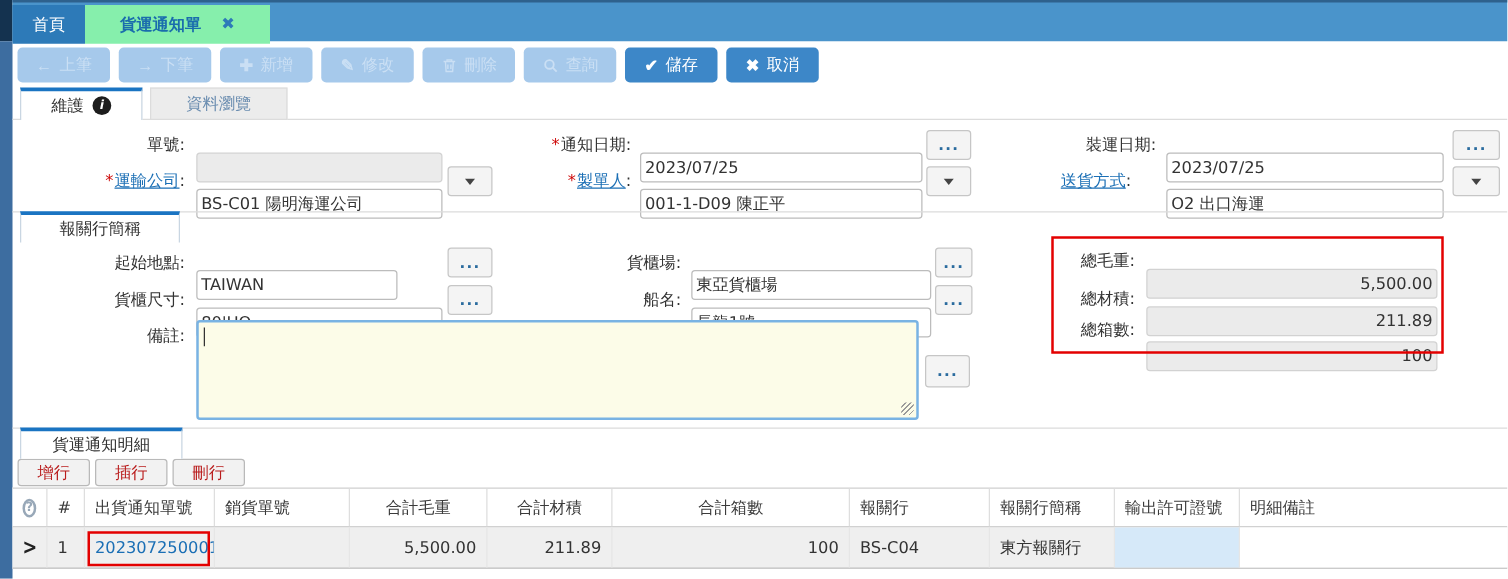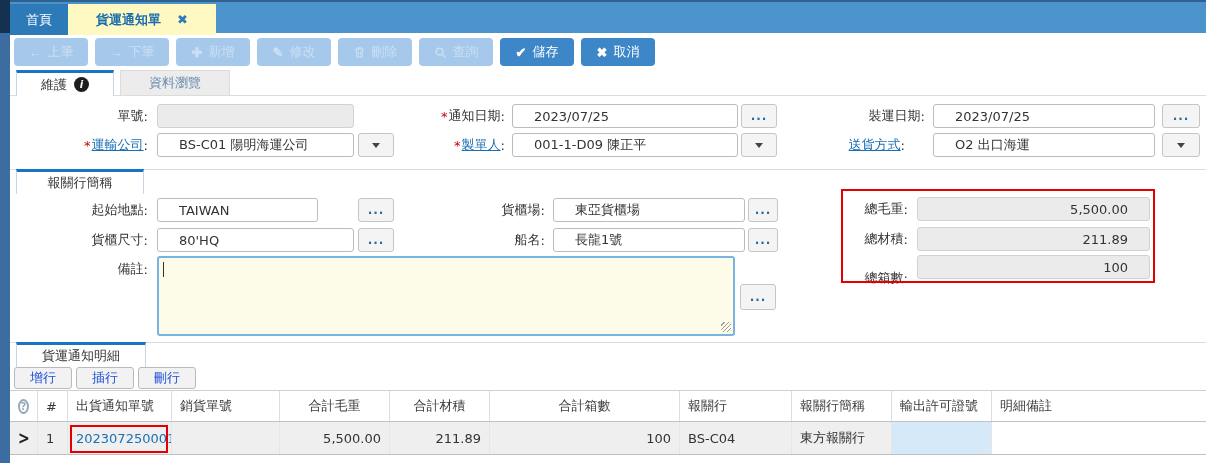--- a/index.html
+++ b/index.html
@@ -13,21 +13,21 @@
   .strip-top { position:absolute; left:0; top:0; width:10px; height:33px; background:#14324f; }
   .strip     { position:absolute; left:0; top:33px; width:10px; height:430px; background:#3d6da0; }
 
   
   .tabbar { position:absolute; left:10px; top:0; width:1196px; height:33px;
             background:#4a94cb; border-top:2px solid #2e618d; }
   .tab-home { position:absolute; left:0; top:2px; width:58px; height:31px;
               background:#2d7ab8; color:#fff; display:flex; align-items:center;
               justify-content:center; cursor:pointer; }
   .tab-cur  { position:absolute; left:58px; top:2px; width:148px; height:31px;
-              background:#fef9c3; color:#1a6dad; font-weight:bold; display:flex;
+              background:#86efac; color:#1a6dad; font-weight:bold; display:flex;
               align-items:center; justify-content:center; gap:16px; cursor:pointer; }
   .tab-close { color:#2d7ab8; font-weight:bold; font-size:13px; cursor:pointer; }
 
   
   .tbtn { position:absolute; top:38px; height:28px; width:74px; border-radius:4px;
           display:flex; align-items:center; justify-content:center; gap:6px;
           font-size:13px; border:none; cursor:default; }
   .tbtn.dis { background:#a6c9eb; color:#cadff4; }
   .tbtn.en  { background:#3d87c8; color:#fff; cursor:pointer; }
   .tbtn .ic { font-weight:bold; display:flex; align-items:center; }
@@ -43,22 +43,22 @@
   .info-dot { width:15px; height:15px; border-radius:50%; background:#1d1d1d; color:#fff;
               font-size:10px; font-weight:bold; font-style:italic;
               display:flex; align-items:center; justify-content:center; }
 
   
   .lbl { position:absolute; height:24px; display:flex; align-items:center;
          justify-content:flex-end; white-space:nowrap; }
   .req { color:#cc0000; margin-right:1px; }
   .lnk { color:#1b6fb5; text-decoration:underline; cursor:pointer; }
   .fld { position:absolute; height:24px; border:1px solid #bcbcbc; border-radius:3px;
-         background:#fff; display:flex; align-items:center; padding:0 21px;
-         white-space:nowrap; overflow:hidden; }
+         background:#fff; display:flex; align-items:center; padding:0 3px;
+         white-space:nowrap; overflow:hidden;margin-top:18px; }
   .fld.dis { background:#ebebeb; border-color:#d2d2d2; }
   .fld.num { justify-content:flex-end; }
   .sqbtn { position:absolute; height:24px; border:1px solid #c6c6c6; border-radius:3px;
            background:#f4f4f4; display:flex; align-items:center; justify-content:center;
            color:#2a6b9e; font-weight:bold; letter-spacing:1px; cursor:pointer; font-size:12px; }
   .carety { width:0; height:0; border-left:4px solid transparent;
             border-right:4px solid transparent; border-top:5px solid #444; }
 
   .sec-tab { position:absolute; height:25px; background:#fff; border:1px solid #c9d6e2;
              border-top:3px solid #1a74c2; border-bottom:none; z-index:2;
@@ -67,21 +67,21 @@
   .remark { position:absolute; left:157px; top:256px; width:578px; height:80px;
             border:2px solid #79b3e3; border-radius:3px; background:#fcfce8;
             resize:none; font-family:inherit; font-size:13px; padding:4px 6px; outline:none; }
   .remark-grip { position:absolute; left:721px; top:322px; width:10px; height:10px;
                  background:repeating-linear-gradient(135deg, transparent 0 2px, #9a9a9a 2px 3px); }
   .caret-bar { position:absolute; left:163px; top:262px; width:1px; height:15px; background:#333; }
 
   .redbox { position:absolute; border:2px solid #e30000; z-index:5; pointer-events:none; }
 
   .rowbtn { position:absolute; top:367px; height:22px; width:58px; background:#f2f2f2;
-            border:1px solid #b9b9b9; border-radius:3px; font-size:13px; color:#1d4ed8;
+            border:1px solid #b9b9b9; border-radius:3px; font-size:13px; color:#b91c1c;
             display:flex; align-items:center; justify-content:center; cursor:pointer; }
 
   
   .thead { position:absolute; left:10px; top:390px; width:1196px; height:32px; display:flex;
            background:#fff; border-top:1px solid #d0d0d0; border-bottom:1px solid #c2c2c2; }
   .th { display:flex; align-items:center; padding:0 8px; border-right:1px solid #dedede;
         color:#3b3b3b; white-space:nowrap; overflow:hidden; }
   .th.c { justify-content:center; }
   .trow { position:absolute; left:10px; top:422px; width:1196px; height:33px; display:flex;
           background:#efefef; border-bottom:1px solid #bfbfbf; }
@@ -301,21 +301,21 @@
 <div class="fld dis num" style="left:917px; top:197px; width:233px">
   <span>5,500.00</span>
 </div>
 <div class="lbl" style="left:845px; top:227px; width:63px">
   <span>總材積</span>
     <span> :</span>
 </div>
 <div class="fld dis num" style="left:917px; top:227px; width:233px">
   <span>211.89</span>
 </div>
-<div class="lbl" style="left:845px; top:266px; width:63px">
+<div class="lbl" style="left:845px; top:252px; width:63px">
   <span>總箱數</span>
     <span> :</span>
 </div>
 <div class="fld dis num" style="left:917px; top:255px; width:233px">
   <span>100</span>
 </div>
 <div class="redbox" style="left:841px; top:189px; width:314px; height:94px"></div>
 
 <div class="hline" style="top:342px"></div>
 <div class="sec-tab" style="left:16px; top:342px; width:130px">

